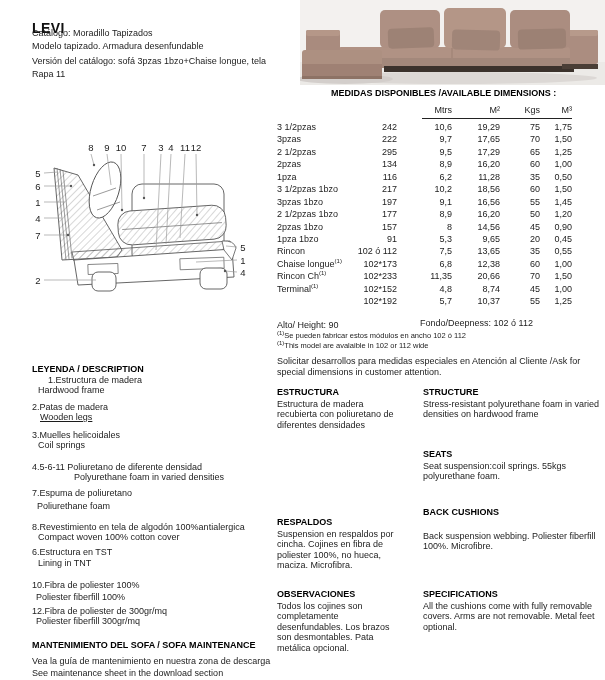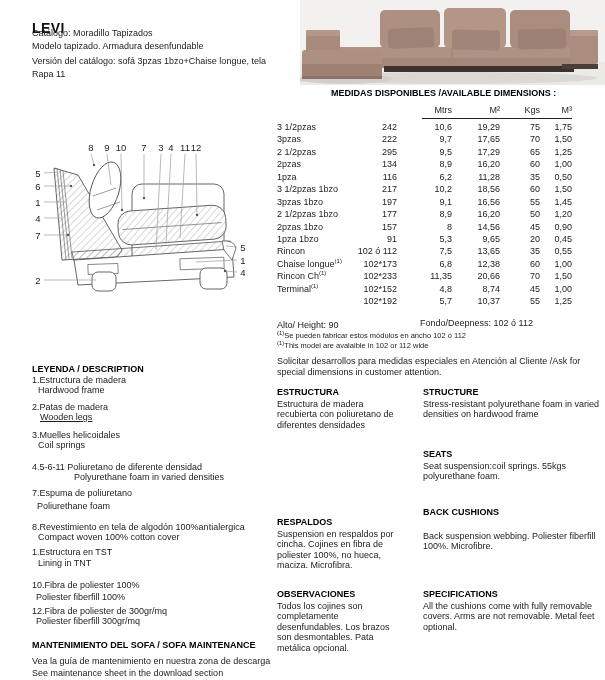--- a/index.html
+++ b/index.html
@@ -299,33 +299,33 @@
 
   <div class="abs" style="left:277px; top:320px;">Alto/ Height: 90</div>
   <div class="abs" style="left:372px; top:318px;margin-left:48px;">Fondo/Deepness: 102 ó 112</div>
 
   <div class="abs small" style="left:277px; top:331px;"><sup>(1)</sup><span>Se pueden fabricar estos módulos en ancho 102 ó 112</span></div>
   <div class="abs small" style="left:277px; top:341px;"><sup>(1)</sup><span>This model are avalaible in 102 or 112 wide</span></div>
 
   <div class="abs note" style="left:277px; top:356px; width:330px;">Solicitar desarrollos para medidas especiales en Atención al Cliente /Ask for special dimensions in customer attention.</div>
 
   <div class="abs leg b" style="left:32px; top:364px;">LEYENDA / DESCRIPTION</div>
-  <div class="abs leg" style="left:32px; top:375px;">1.Estructura de madera</div>
+  <div class="abs leg" style="left:48px; top:375px;">1.Estructura de madera</div>
   <div class="abs leg" style="left:38px; top:385px;">Hardwood frame</div>
   <div class="abs leg" style="left:32px; top:402px;">2.Patas de madera</div>
   <div class="abs leg" style="left:40px; top:412px;text-decoration:underline;">Wooden legs</div>
   <div class="abs leg" style="left:32px; top:430px;">3.Muelles helicoidales</div>
   <div class="abs leg" style="left:38px; top:440px;">Coil springs</div>
   <div class="abs leg" style="left:32px; top:462px;">4.5-6-11 Poliuretano de diferente densidad</div>
   <div class="abs leg" style="left:74px; top:472px;">Polyurethane foam in varied densities</div>
   <div class="abs leg" style="left:32px; top:488px;">7.Espuma de poliuretano</div>
   <div class="abs leg" style="left:37px; top:501px;">Poliurethane foam</div>
   <div class="abs leg" style="left:32px; top:522px;">8.Revestimiento en tela de algodón 100%antialergica</div>
   <div class="abs leg" style="left:38px; top:532px;">Compact woven 100% cotton cover</div>
-  <div class="abs leg" style="left:32px; top:547px;">1.Estructura en TST</div>
+  <div class="abs leg" style="left:32px; top:547px;">6.Estructura en TST</div>
   <div class="abs leg" style="left:38px; top:558px;">Lining in TNT</div>
   <div class="abs leg" style="left:32px; top:580px;">10.Fibra de poliester 100%</div>
   <div class="abs leg" style="left:36px; top:592px;">Poliester fiberfill 100%</div>
   <div class="abs leg" style="left:32px; top:606px;">12.Fibra de poliester de 300gr/mq</div>
   <div class="abs leg" style="left:36px; top:616px;">Poliester fiberfill 300gr/mq</div>
 
   <div class="abs leg b" style="left:32px; top:640px;">MANTENIMIENTO DEL SOFA / SOFA MAINTENANCE</div>
   <div class="abs leg" style="left:32px; top:668px;">See maintenance sheet in the download section</div>
   <div class="abs leg" style="left:32px; top:656px;">Vea la guía de mantenimiento en nuestra zona de descarga</div>
 

